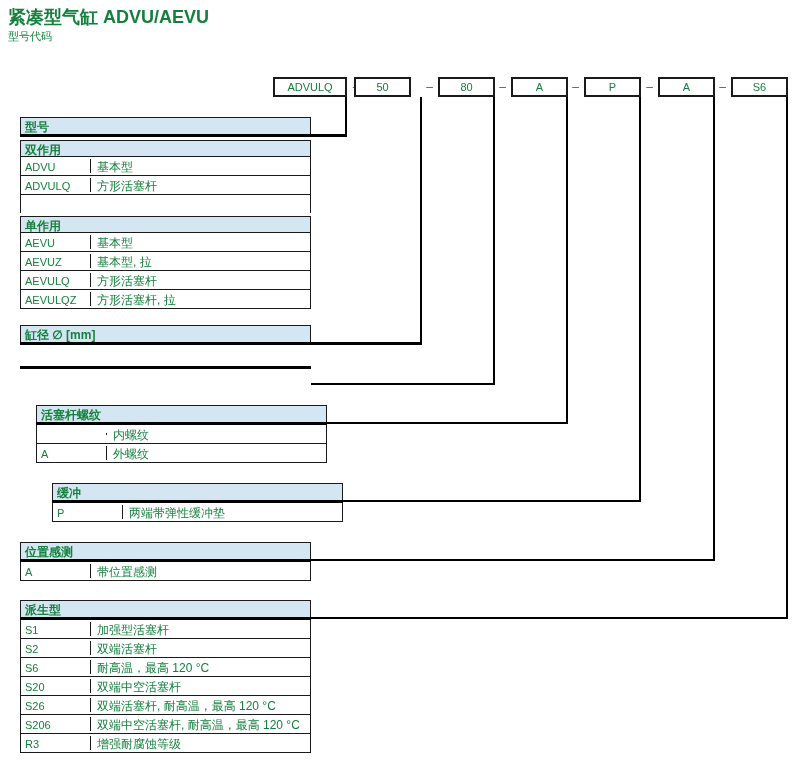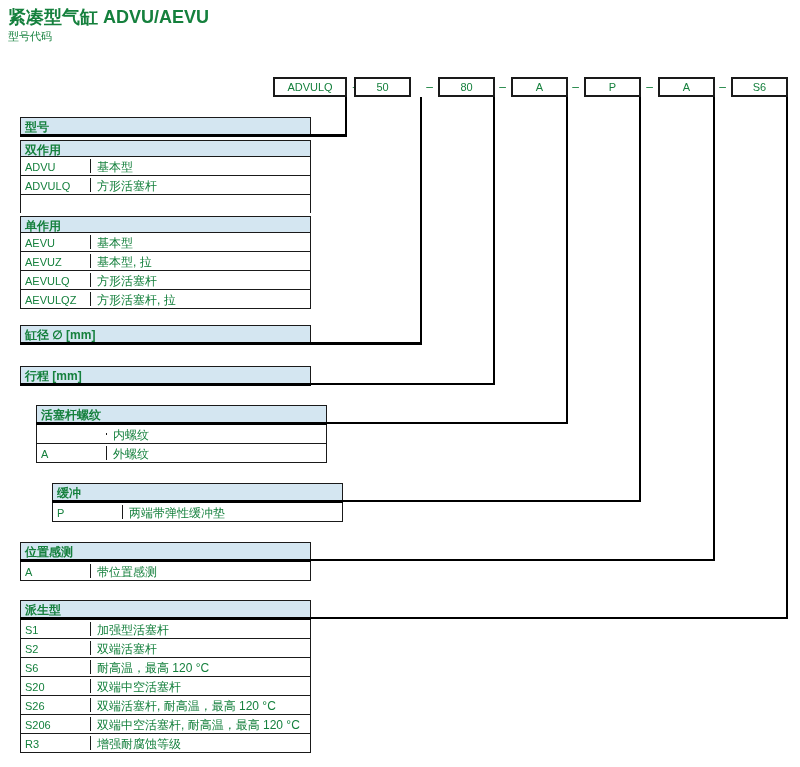--- a/index.html
+++ b/index.html
@@ -154,21 +154,20 @@
       <div class="cell desc">方形活塞杆, 拉</div>
     </div>
   </div>
 
   <div class="section" id="s2">
     <div class="bar">缸径 ∅ [mm]</div>
     <div class="thick"></div>
   </div>
 
   <div class="section" id="s3">
-    <div class="bar">行程 [mm]</div>
     <div class="thick"></div>
   </div>
 
   <div class="section" id="s4">
     <div class="bar">活塞杆螺纹</div>
     <div class="thick"></div>
     <div class="row">
       <div class="cell code"></div>
       <div class="cell desc">内螺纹</div>
     </div>

